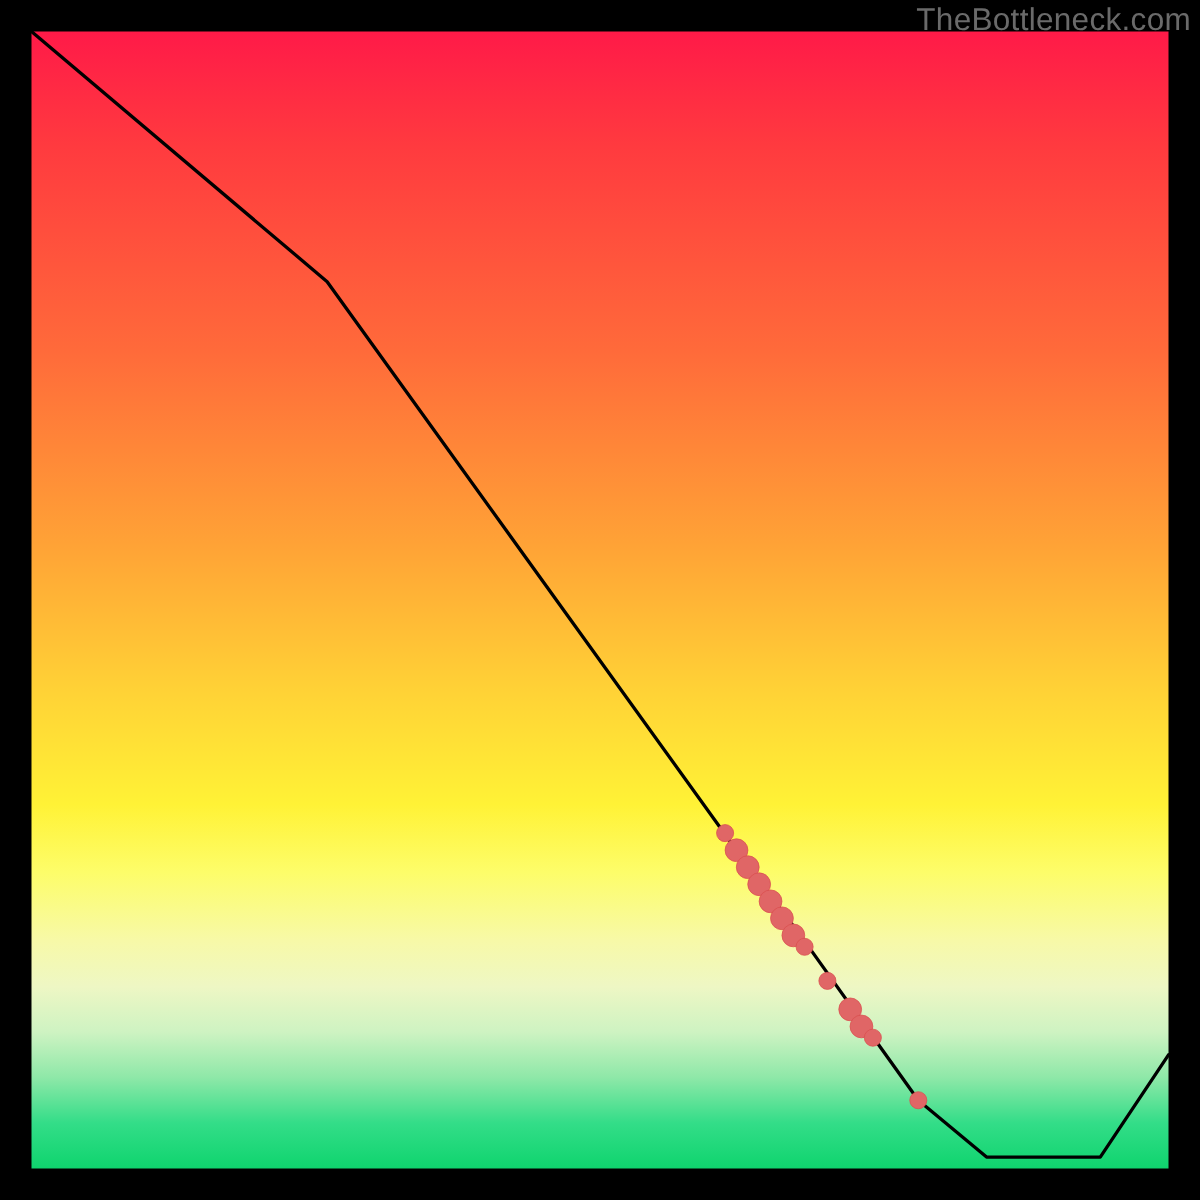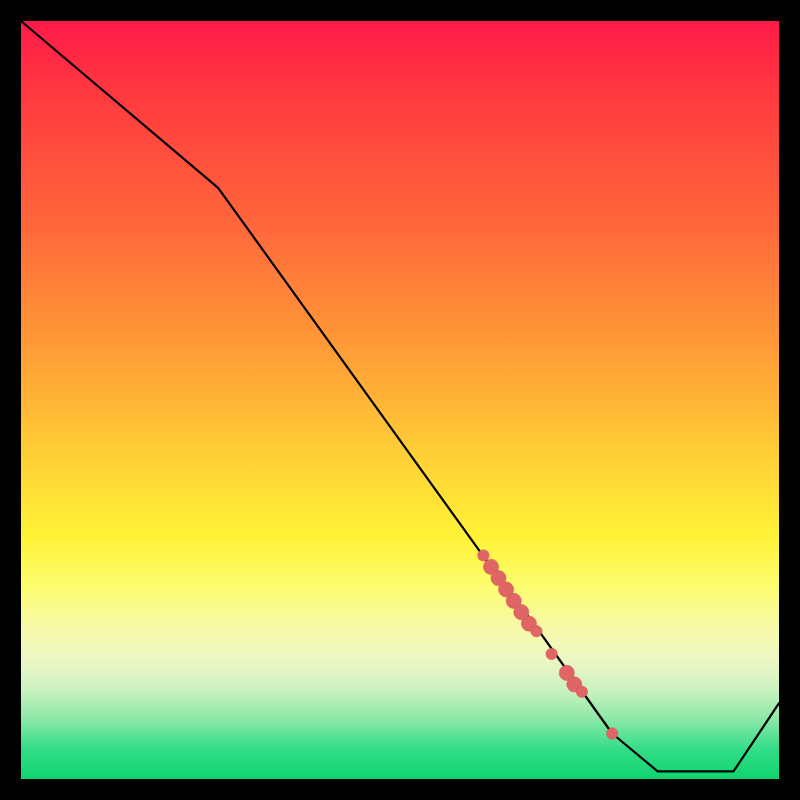--- a/index.html
+++ b/index.html
@@ -80,13 +80,14 @@
         <circle cx="507.9" cy="602.6" r="7.6" fill="#e06666" stroke="#d94f4f" stroke-width="0.5"></circle>
         <circle cx="515.4" cy="610.2" r="5.7" fill="#e06666" stroke="#d94f4f" stroke-width="0.5"></circle>
         <circle cx="530.6" cy="632.9" r="5.7" fill="#e06666" stroke="#d94f4f" stroke-width="0.5"></circle>
         <circle cx="545.8" cy="651.9" r="7.6" fill="#e06666" stroke="#d94f4f" stroke-width="0.5"></circle>
         <circle cx="553.3" cy="663.3" r="7.6" fill="#e06666" stroke="#d94f4f" stroke-width="0.5"></circle>
         <circle cx="560.9" cy="670.8" r="5.7" fill="#e06666" stroke="#d94f4f" stroke-width="0.5"></circle>
         <circle cx="591.2" cy="712.5" r="5.7" fill="#e06666" stroke="#d94f4f" stroke-width="0.5"></circle>
       </g>
   </svg>
 
+  <div class="watermark">TheBottleneck.com</div>
 </div>
 
 </body></html>

